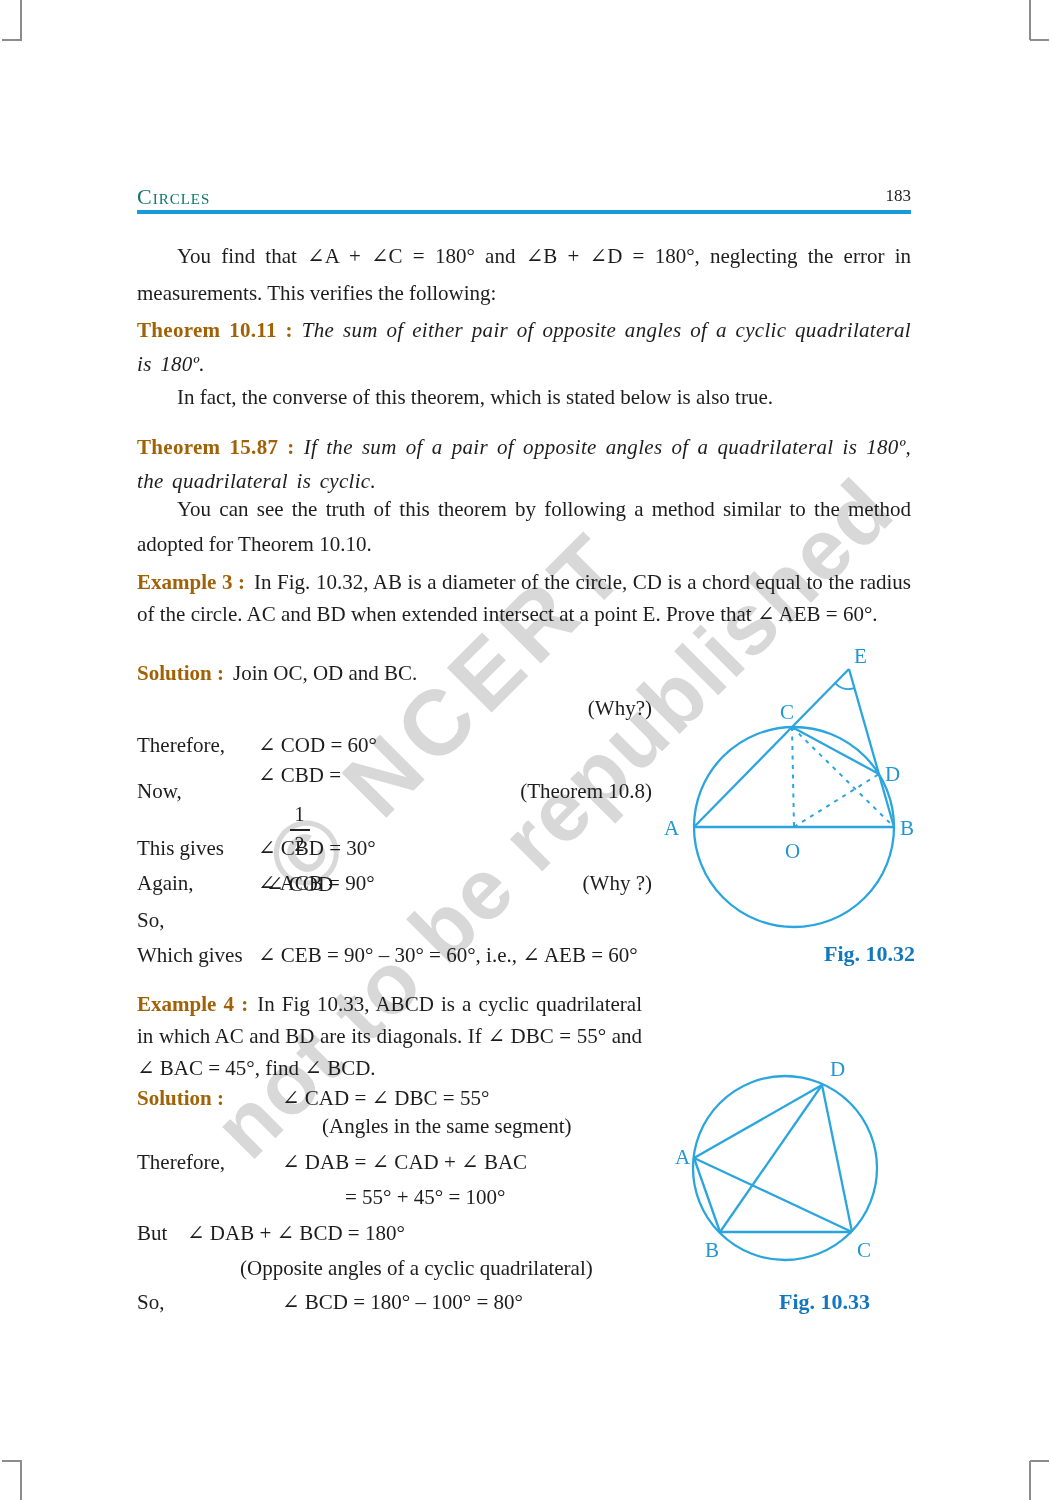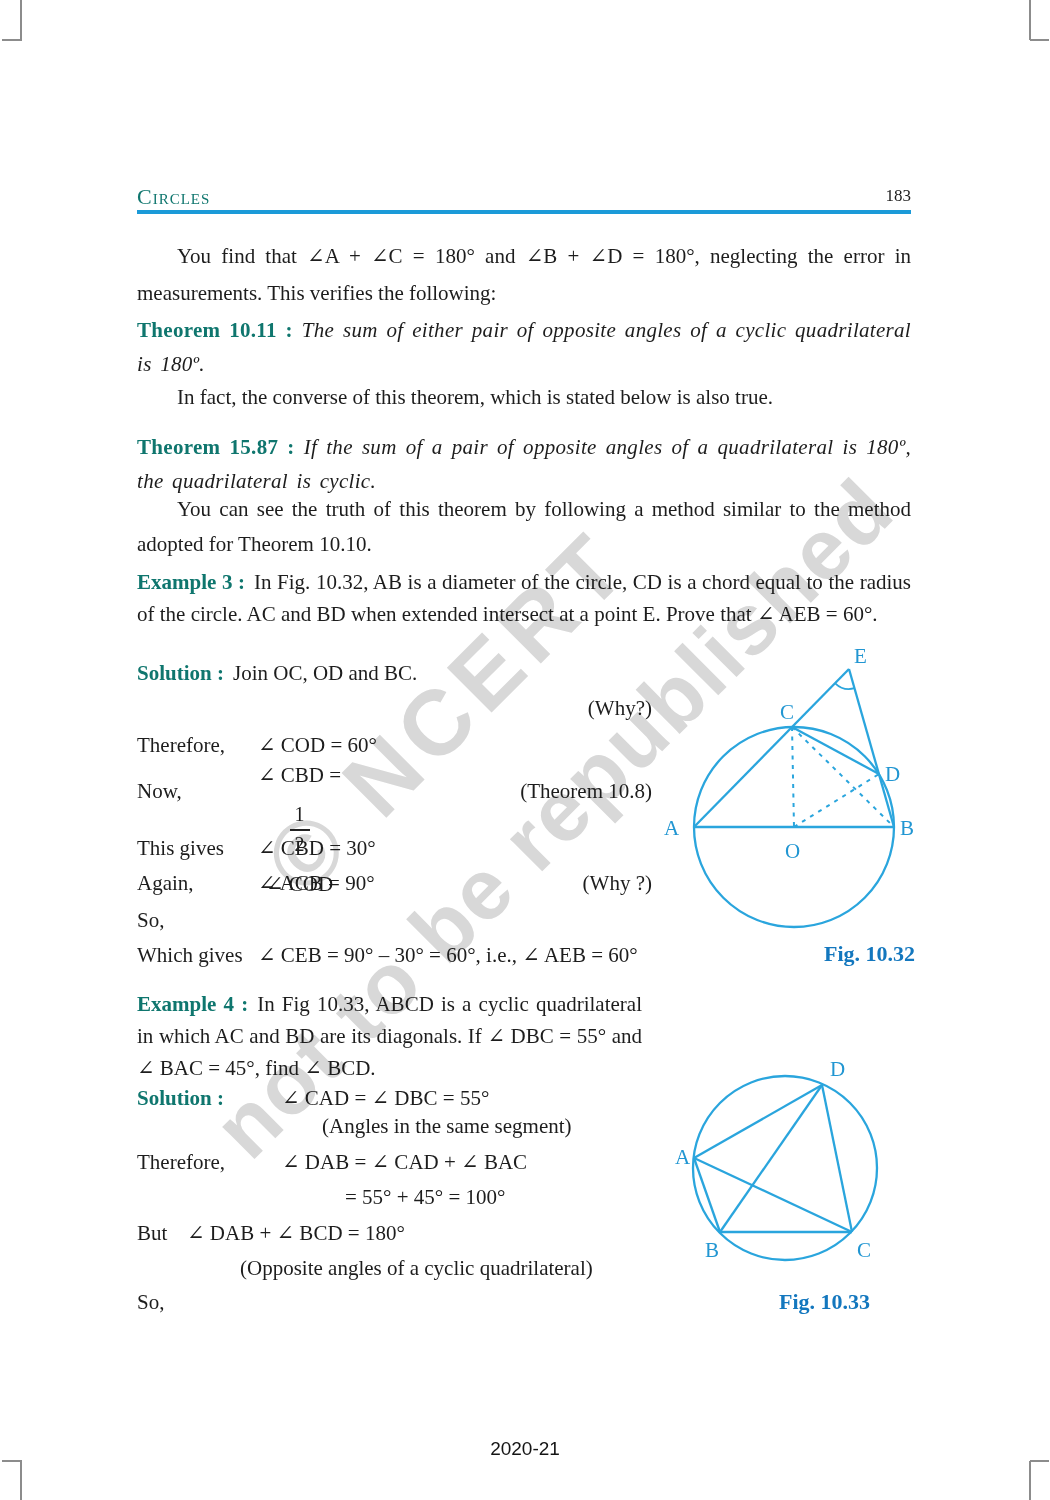--- a/index.html
+++ b/index.html
@@ -16,21 +16,21 @@
   
   .hdr-title{position:absolute;left:137px;top:184px;font-size:22px;font-variant:small-caps;
              letter-spacing:1px;color:#0f766e;z-index:3;}
   .hdr-num{position:absolute;right:139px;top:186px;font-size:17px;z-index:3;}
   .hdr-rule{position:absolute;left:137px;top:210px;width:774px;height:4px;background:#1b9ad8;z-index:3;}
   
   .content{position:absolute;left:137px;top:234px;width:774px;font-size:21px;z-index:1;}
   .blk{position:absolute;left:0;width:774px;margin:0;line-height:34px;}
   .just{text-align:justify;}
   .indent{text-indent:40px;}
-  .lblue{color:#0f766e;font-weight:700;font-style:normal;margin-right:9px;}
+  .lblue{color:#a16207;font-weight:700;font-style:normal;margin-right:9px;}
   .theorem{font-style:italic;line-height:34px;word-spacing:3px;letter-spacing:0.3px;}
   
   .srow{position:absolute;left:0;width:774px;height:36px;line-height:30px;}
   .lab{position:absolute;left:0;top:0;}
   .exp{position:absolute;left:121px;top:0;}
   .exp4{position:absolute;left:145px;top:0;}
   .expb{position:absolute;left:50px;top:0;}
   .note{position:absolute;left:0;top:0;width:515px;text-align:right;}
   .fracrow{height:64px;}
   .fracrow .lab,.fracrow .note{top:16px;}
@@ -156,20 +156,21 @@
 
     <div class="srow" style="top:984px;">
       <span class="lab">But</span>
       <span class="expb">∠ DAB + ∠ BCD = 180°</span>
     </div>
 
     <div class="nline" style="top:1019px;left:103px;">(Opposite angles of a cyclic quadrilateral)</div>
 
     <div class="srow" style="top:1053px;">
       <span class="lab">So,</span>
+      <span class="exp4">∠ BCD = 180° – 100° = 80°</span>
     </div>
   </div>
 
   <svg class="fig-svg" style="left:652px;top:642px;" width="290" height="300" viewBox="0 0 290 300">
     <g fill="none" stroke="#2aa5dd" stroke-width="2.3">
       <circle cx="142" cy="185" r="100"></circle>
       <line x1="42" y1="185" x2="242" y2="185"></line>
       <line x1="42" y1="185" x2="197" y2="27"></line>
       <line x1="242" y1="185" x2="197" y2="27"></line>
       <line x1="140" y1="85" x2="227" y2="132"></line>
@@ -199,15 +200,14 @@
       <line x1="19" y1="113" x2="177" y2="187"></line>
       <line x1="45" y1="187" x2="147" y2="40"></line>
     </g>
     <text class="fig-label" x="0" y="119">A</text>
     <text class="fig-label" x="30" y="212">B</text>
     <text class="fig-label" x="182" y="212">C</text>
     <text class="fig-label" x="155" y="31">D</text>
   </svg>
   <div class="figcap" style="left:700px;top:1289px;width:170px;">Fig. 10.33</div>
 
-  <div class="footer">2020-21</div>
 
 </div>
 
 </body></html>

